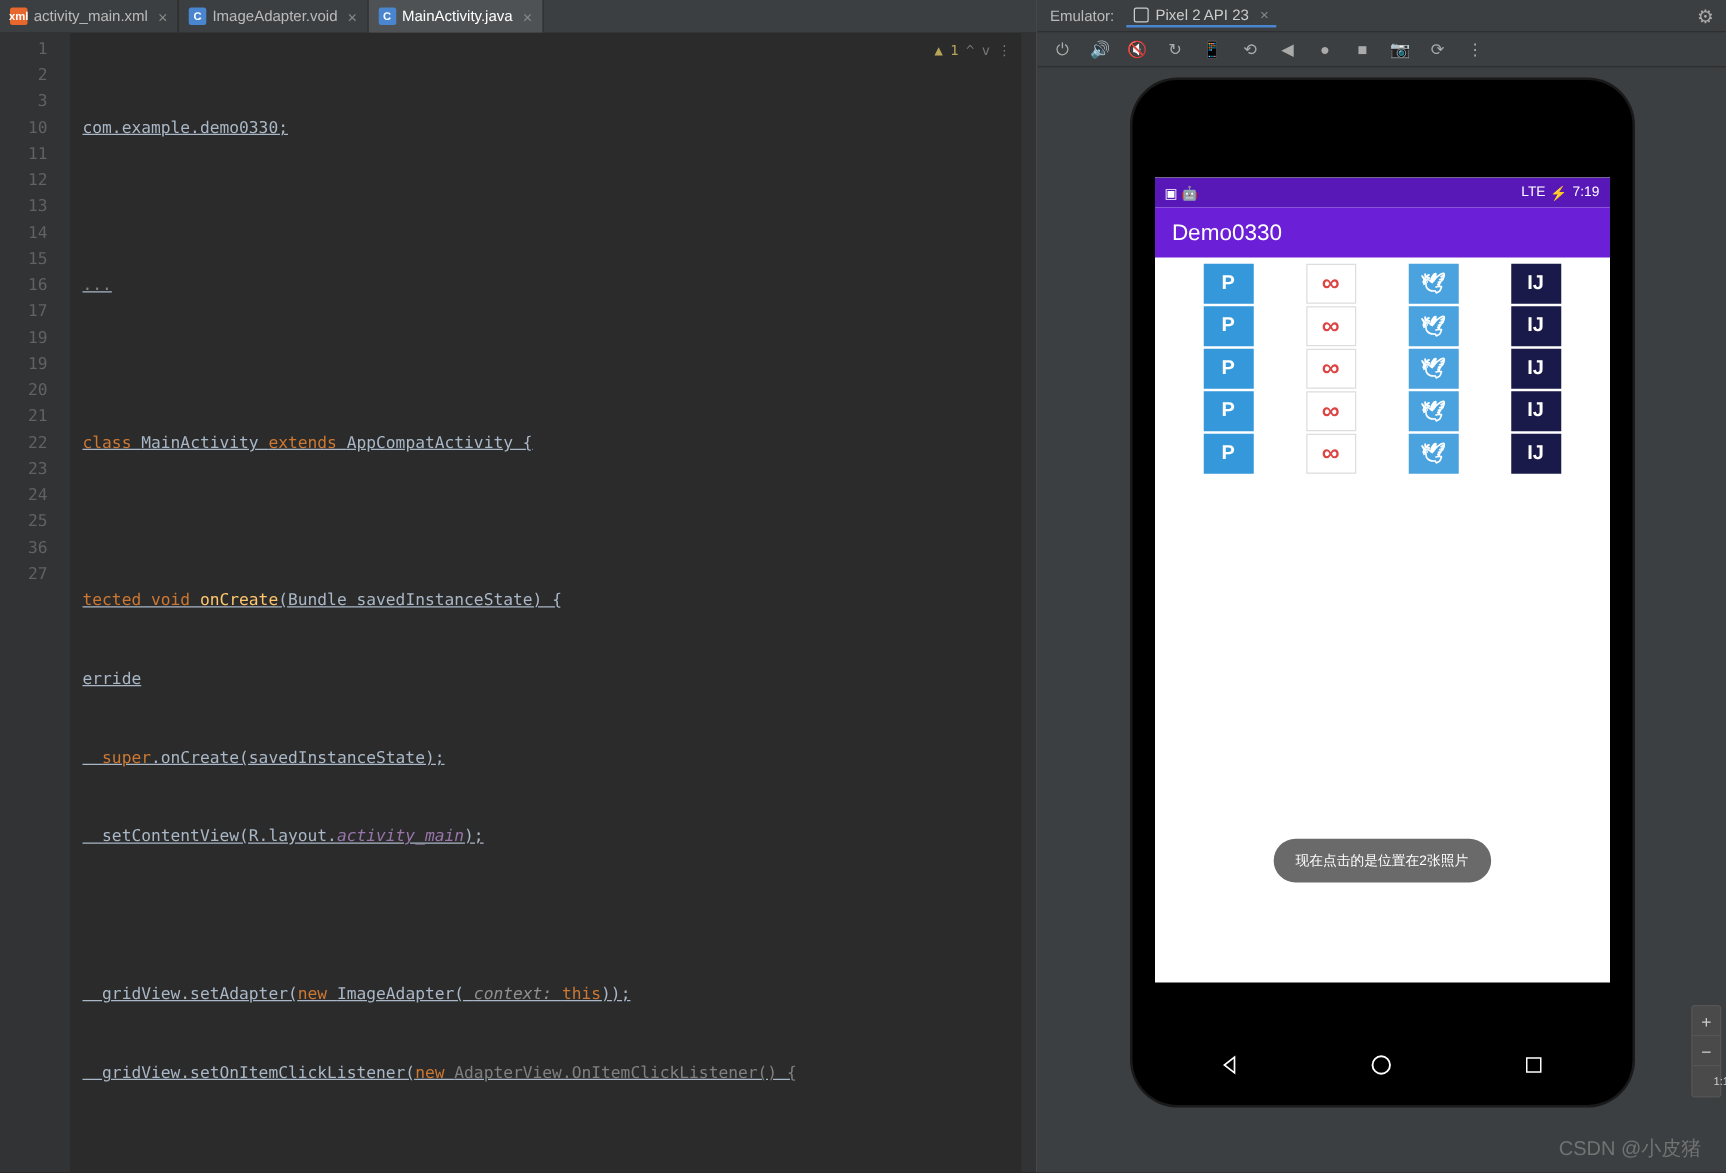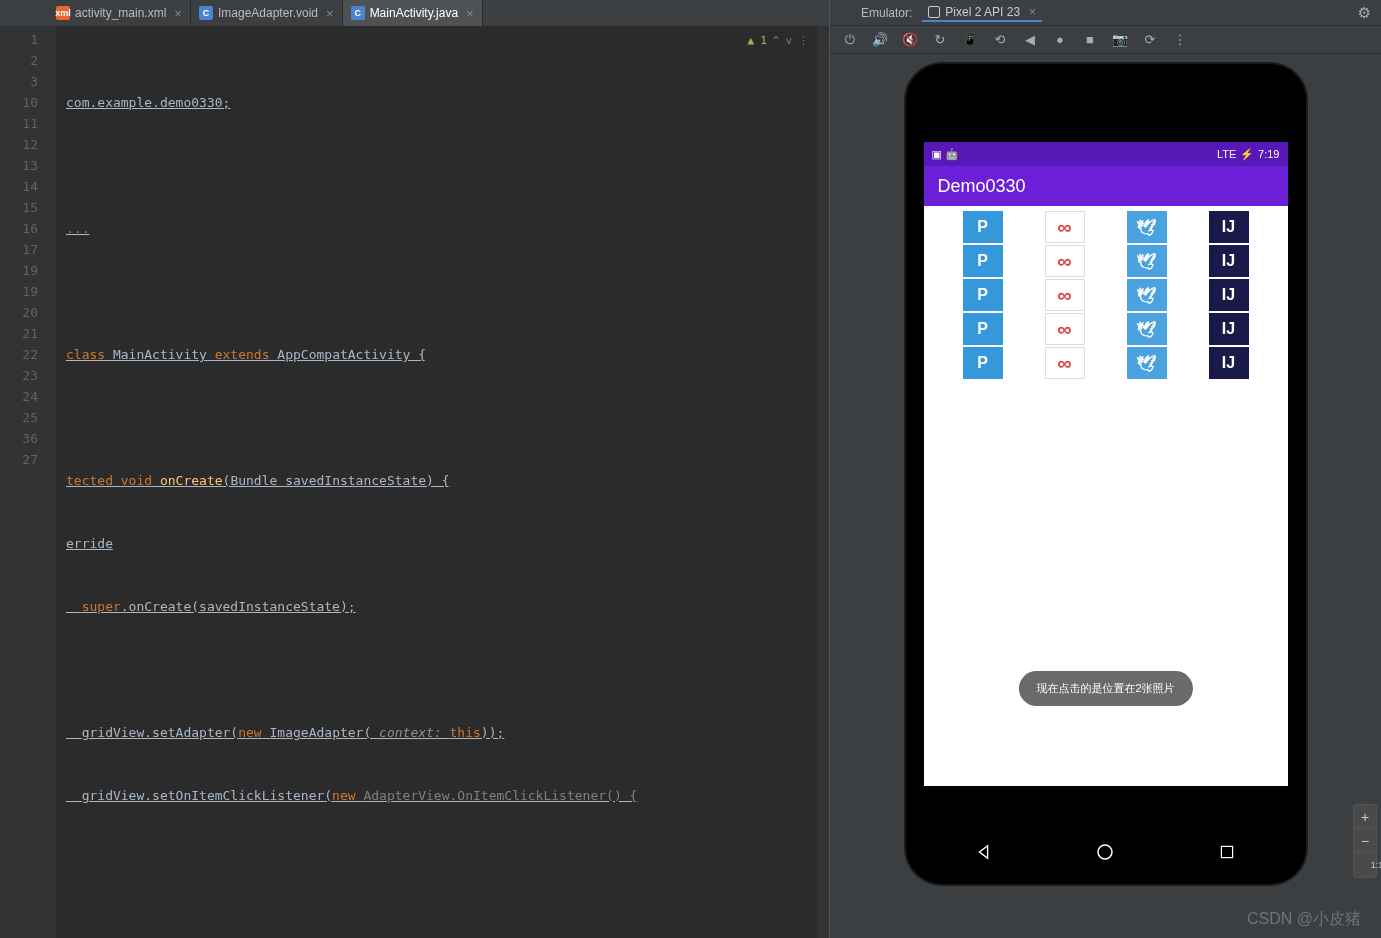--- a/index.html
+++ b/index.html
@@ -1,19 +1,19 @@
 <!DOCTYPE html>
 <html><head>
 <meta charset="utf-8">
 <style>
 * { margin:0; padding:0; box-sizing:border-box; }
 body { background:#2b2b2b; font-family:"Segoe UI",Arial,sans-serif; font-size:12px; color:#a9b7c6; overflow:hidden; width:1381px; height:938px; position:relative; }
 .main { display:flex; width:100%; height:100%; }
 .editor-panel { width:830px; display:flex; flex-direction:column; background:#2b2b2b; border-right:1px solid #555; }
-.tabs { display:flex; background:#3c3f41; height:26px; align-items:stretch;padding-left:48px; }
+.tabs { display:flex; background:#3c3f41; height:26px; align-items:stretch; }
 .tab { display:flex; align-items:center; padding:0 8px; gap:5px; border-right:1px solid #2b2b2b; color:#bbb; cursor:pointer; }
 .tab.active { background:#4e5254; color:#fff; }
 .tab .ico { width:14px; height:14px; display:flex; align-items:center; justify-content:center; font-size:9px; font-weight:bold; border-radius:2px; }
 .ico-xml { background:#e8672c; color:#fff; }
 .ico-java { background:#4a86cf; color:#fff; border-radius:50%; font-size:8px; }
 .tab .close { color:#888; font-size:13px; margin-left:3px; }
 .code-area { flex:1; display:flex; font-family:Consolas,Monaco,monospace; font-size:13px; line-height:21px; position:relative; overflow:hidden; }
 .gutter { width:56px; background:#313335; text-align:right; padding-right:18px; padding-top:3px; color:#606366; position:relative; }
 .gutter-line { height:21px; }
 .code { flex:1; padding-top:3px; white-space:pre; position:relative; overflow:hidden; }
@@ -21,21 +21,21 @@
 .kw { color:#cc7832; }
 .fn { color:#ffc66d; }
 .param { color:#909090; font-style:italic; }
 .id { color:#9876aa; font-style:italic; }
 .comment { color:#808080; }
 .err-strip { position:absolute; right:0; top:0; width:12px; height:100%; background:#313335; }
 .warn-top { position:absolute; top:4px; right:20px; color:#b7a55a; font-size:11px; display:flex; gap:6px; align-items:center; }
 .warn-top .chev { color:#777; cursor:pointer; }
 .right-panel { flex:1; display:flex; flex-direction:column; background:#3c3f41; }
 .emu-head { height:26px; display:flex; align-items:center; padding:0 10px; gap:10px; background:#3c3f41; border-bottom:1px solid #2b2b2b; }
-.emu-head .lbl { color:#bbb;margin-left:21px; }
+.emu-head .lbl { color:#bbb; }
 .emu-dev { display:flex; align-items:center; gap:5px; padding:1px 6px; border-bottom:2px solid #4a86cf; color:#ccc; }
 .dev-ico { width:12px; height:12px; border:1px solid #ccc; border-radius:2px; }
 .gear { margin-left:auto; color:#aaa; font-size:15px; cursor:pointer; }
 .emu-tools { height:28px; display:flex; align-items:center; gap:14px; padding:0 12px; background:#3c3f41; border-bottom:1px solid #2b2b2b; color:#aaa; font-size:13px; }
 .tool-i { cursor:pointer; width:16px; text-align:center; }
 .emu-canvas { flex:1; background:#3c3f41; display:flex; justify-content:center; align-items:flex-start; padding-top:10px; position:relative; }
 .phone { width:400px; height:820px; background:#000; border-radius:36px; position:relative; padding:8px; box-shadow:0 0 0 2px #1a1a1a; }
 .phone-inner { width:100%; height:100%; border-radius:30px; background:#000; overflow:hidden; position:relative; }
 .speaker { position:absolute; top:26px; left:50%; transform:translateX(-50%); width:60px; height:6px; background:#222; border-radius:3px; }
 .camera { position:absolute; top:22px; left:34px; width:12px; height:12px; background:#222; border-radius:50%; border:1px solid #333; }
@@ -113,20 +113,21 @@
         </div>
         <div class="code-line"><span>com.example.demo0330;</span></div>
         <div class="code-line"></div>
         <div class="code-line"><span class="comment">...</span></div>
         <div class="code-line"></div>
         <div class="code-line"><span class="kw">class </span><span>MainActivity </span><span class="kw">extends </span><span>AppCompatActivity {</span></div>
         <div class="code-line"></div>
         <div class="code-line"><span class="kw">tected </span><span class="kw">void </span><span class="fn">onCreate</span><span>(Bundle savedInstanceState) {</span></div>
         <div class="code-line"><span>erride</span></div>
         <div class="code-line">  <span class="kw">super</span><span>.onCreate(savedInstanceState);</span></div>
+        <div class="code-line">  <span>setContentView(R.layout.</span><span class="id">activity_main</span><span>);</span></div>
         <div class="code-line"></div>
         <div class="code-line">  <span>gridView.setAdapter(</span><span class="kw">new </span><span>ImageAdapter( </span><span class="param">context: </span><span class="kw">this</span><span>));</span></div>
         <div class="code-line">  <span>gridView.setOnItemClickListener(</span><span class="kw">new </span><span class="comment">AdapterView.OnItemClickListener() {</span></div>
         
         
         
         
         
       </div>
       <div class="err-strip"></div>

